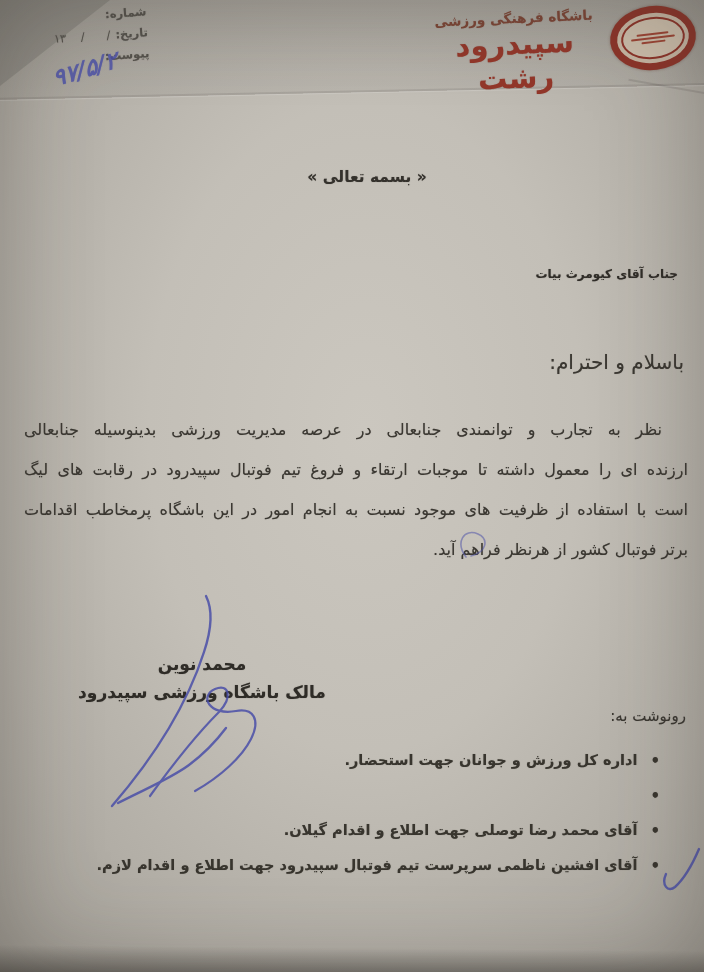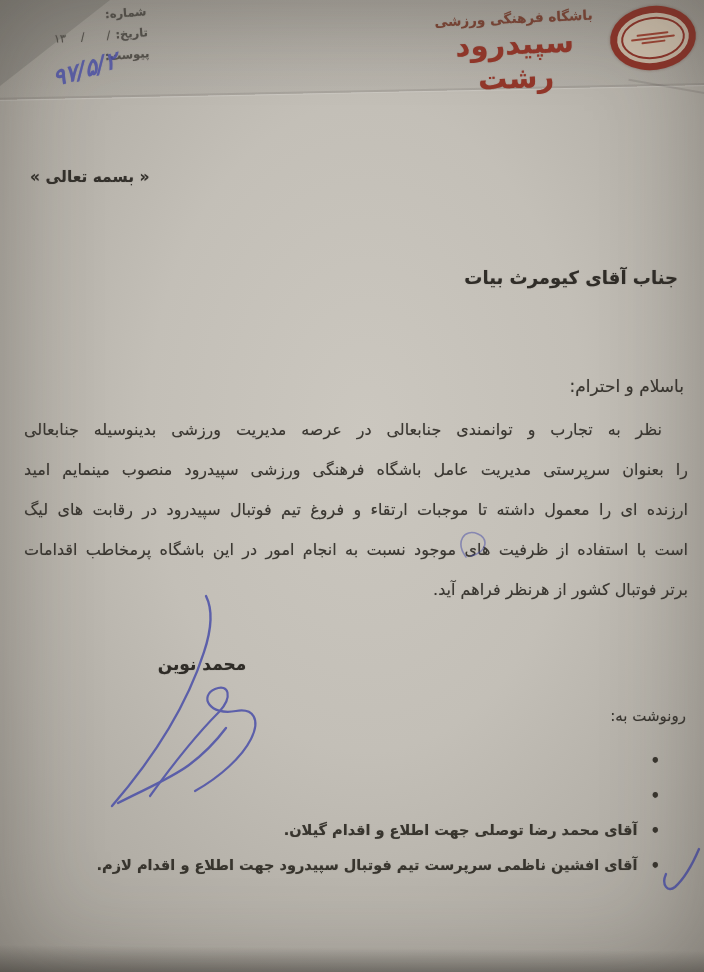--- a/index.html
+++ b/index.html
@@ -39,25 +39,25 @@
   .logo{right:8px;top:6px;width:86px;height:64px;border-radius:50%;background:#8c3429;
     transform:rotate(-7deg);box-shadow:0 0 3px rgba(80,30,20,.4);}
   .logo .ring1{position:absolute;inset:7px;border-radius:50%;background:#c6b6a3;}
   .logo .ring2{position:absolute;inset:11px;border-radius:50%;border:2px solid #8c3429;background:#ccbeab;}
   .logo .core{position:absolute;inset:16px;border-radius:50%;display:flex;flex-direction:column;
     align-items:center;justify-content:center;gap:2px;}
   .logo .glyph{height:2px;background:#9c4434;border-radius:1px;}
   .g1{width:60%;} .g2{width:82%;} .g3{width:46%;}
 
   
-  .heading{left:30px;right:0;top:168px;text-align:left;font-size:15.5px;font-weight:700;
+  .heading{left:30px;right:0;top:168px;text-align:center;font-size:15.5px;font-weight:700;
     color:#34312c;text-shadow:0 0 1px rgba(50,46,42,.4);}
-  .recipient{right:26px;top:267px;font-size:18px;font-weight:700;color:#302d28;
+  .recipient{right:26px;top:267px;font-size:12px;font-weight:700;color:#302d28;
     text-shadow:0 0 1px rgba(45,42,38,.45);}
-  .salutation{right:20px;top:376px;font-size:17px;color:#3a3731;text-shadow:0 0 .7px rgba(55,52,46,.45);}
+  .salutation{right:20px;top:350px;font-size:20px;color:#3a3731;text-shadow:0 0 .7px rgba(55,52,46,.45);}
   .body-text{left:24px;right:16px;top:410px;direction:rtl;font-size:16px;line-height:40px;
     color:#3b3832;text-shadow:0 0 .7px rgba(55,52,46,.45);}
   .jline{text-align:justify;text-align-last:justify;}
   .jline.indent{padding-right:26px;}
   .jline.last{text-align:center;text-align-last:right;}
 
   .sig-block{left:76px;top:634px;width:252px;text-align:center;direction:rtl;font-weight:700;
     color:#2f2c27;text-shadow:0 0 1px rgba(45,42,38,.45);margin-top:20px;}
   .sig-name{font-size:17px;margin-bottom:8px;}
   .sig-title{font-size:17px;}
@@ -107,34 +107,35 @@
       <div class="glyph g3"></div>
     </div>
   </div>
 
   <div class="abs heading">« بسمه تعالی »</div>
   <div class="abs recipient">جناب آقای کیومرث بیات</div>
   <div class="abs salutation">باسلام و احترام:</div>
 
   <div class="abs body-text">
     <div class="jline indent">نظر به تجارب و توانمندی جنابعالی در عرصه مدیریت ورزشی بدینوسیله جنابعالی</div>
-    <div class="jline">را بعنوان سرپرستی مدیریت عامل باشگاه فرهنگی ورزشی سپیدرود منصوب مینمایم امید</div>
     <div class="jline">ارزنده ای را معمول داشته تا موجبات ارتقاء و فروغ تیم فوتبال سپیدرود در رقابت های لیگ</div>
     <div class="jline">است با استفاده از ظرفیت های موجود نسبت به انجام امور در این باشگاه پرمخاطب اقدامات</div>
     <div class="jline last">برتر فوتبال کشور از هرنظر فراهم آید.</div>
   </div>
 
   <div class="abs sig-block">
     <div class="sig-name">محمد نوین</div>
+    <div class="sig-title">مالک باشگاه ورزشی سپیدرود</div>
   </div>
 
   <div class="abs cc-label">رونوشت به:</div>
   <div class="abs cc-list">
     <div class="cc-item">
       <span class="cc-bullet">•</span>
+      <span>اداره کل ورزش و جوانان جهت استحضار.</span>
     </div>
     <div class="cc-item">
       <span class="cc-bullet">•</span>
     </div>
     <div class="cc-item">
       <span class="cc-bullet">•</span>
       <span>آقای محمد رضا توصلی جهت اطلاع و اقدام گیلان.</span>
     </div>
     <div class="cc-item">
       <span class="cc-bullet">•</span>

